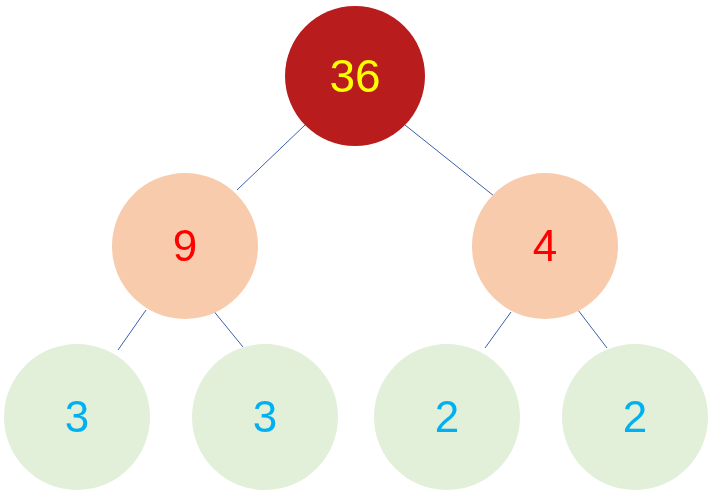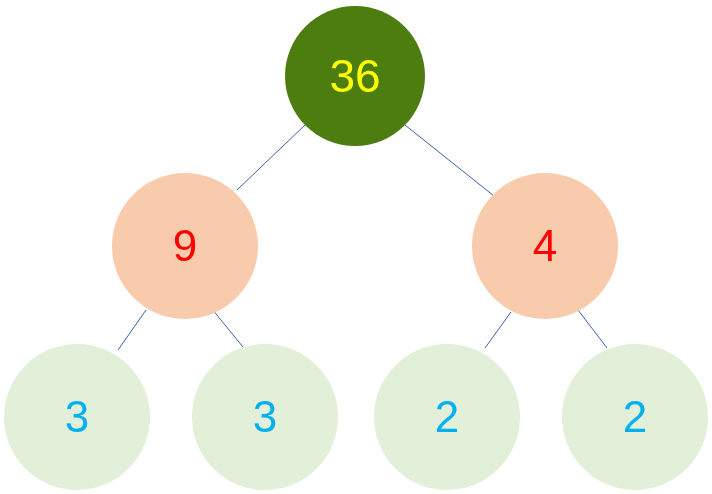--- a/index.html
+++ b/index.html
@@ -59,21 +59,21 @@
   <svg id="edge-layer" viewBox="0 0 712 494" width="712" height="494" xmlns="http://www.w3.org/2000/svg">
       <line x1="305" y1="125" x2="237" y2="190" stroke="#3A5FAD" stroke-width="1"></line>
       <line x1="405" y1="125" x2="494" y2="196" stroke="#3A5FAD" stroke-width="1"></line>
       <line x1="146" y1="310" x2="118" y2="350" stroke="#3A5FAD" stroke-width="1"></line>
       <line x1="212" y1="309" x2="243" y2="347" stroke="#3A5FAD" stroke-width="1"></line>
       <line x1="511" y1="312" x2="485" y2="348" stroke="#3A5FAD" stroke-width="1"></line>
       <line x1="578" y1="310" x2="607" y2="348" stroke="#3A5FAD" stroke-width="1"></line>
     </svg>
 
   <div id="node-layer">
-      <div class="node level-root" style="left: 285px; top: 6px; width: 140px; height: 140px; background: #4d7c0f;">
+      <div class="node level-root" style="left: 285px; top: 6px; width: 140px; height: 140px; background: #b91c1c;">
         <span class="node-label" style="color: rgb(255, 255, 0);">36</span>
       </div>
       <div class="node level-mid" style="left: 112px; top: 173px; width: 146px; height: 146px; background: rgb(248, 203, 173);">
         <span class="node-label" style="color: rgb(255, 0, 0);">9</span>
       </div>
       <div class="node level-mid" style="left: 472px; top: 173px; width: 146px; height: 146px; background: rgb(248, 203, 173);">
         <span class="node-label" style="color: rgb(255, 0, 0);">4</span>
       </div>
       <div class="node level-leaf" style="left: 4px; top: 344px; width: 146px; height: 146px; background: rgb(226, 239, 217);">
         <span class="node-label" style="color: rgb(0, 176, 240);">3</span>

